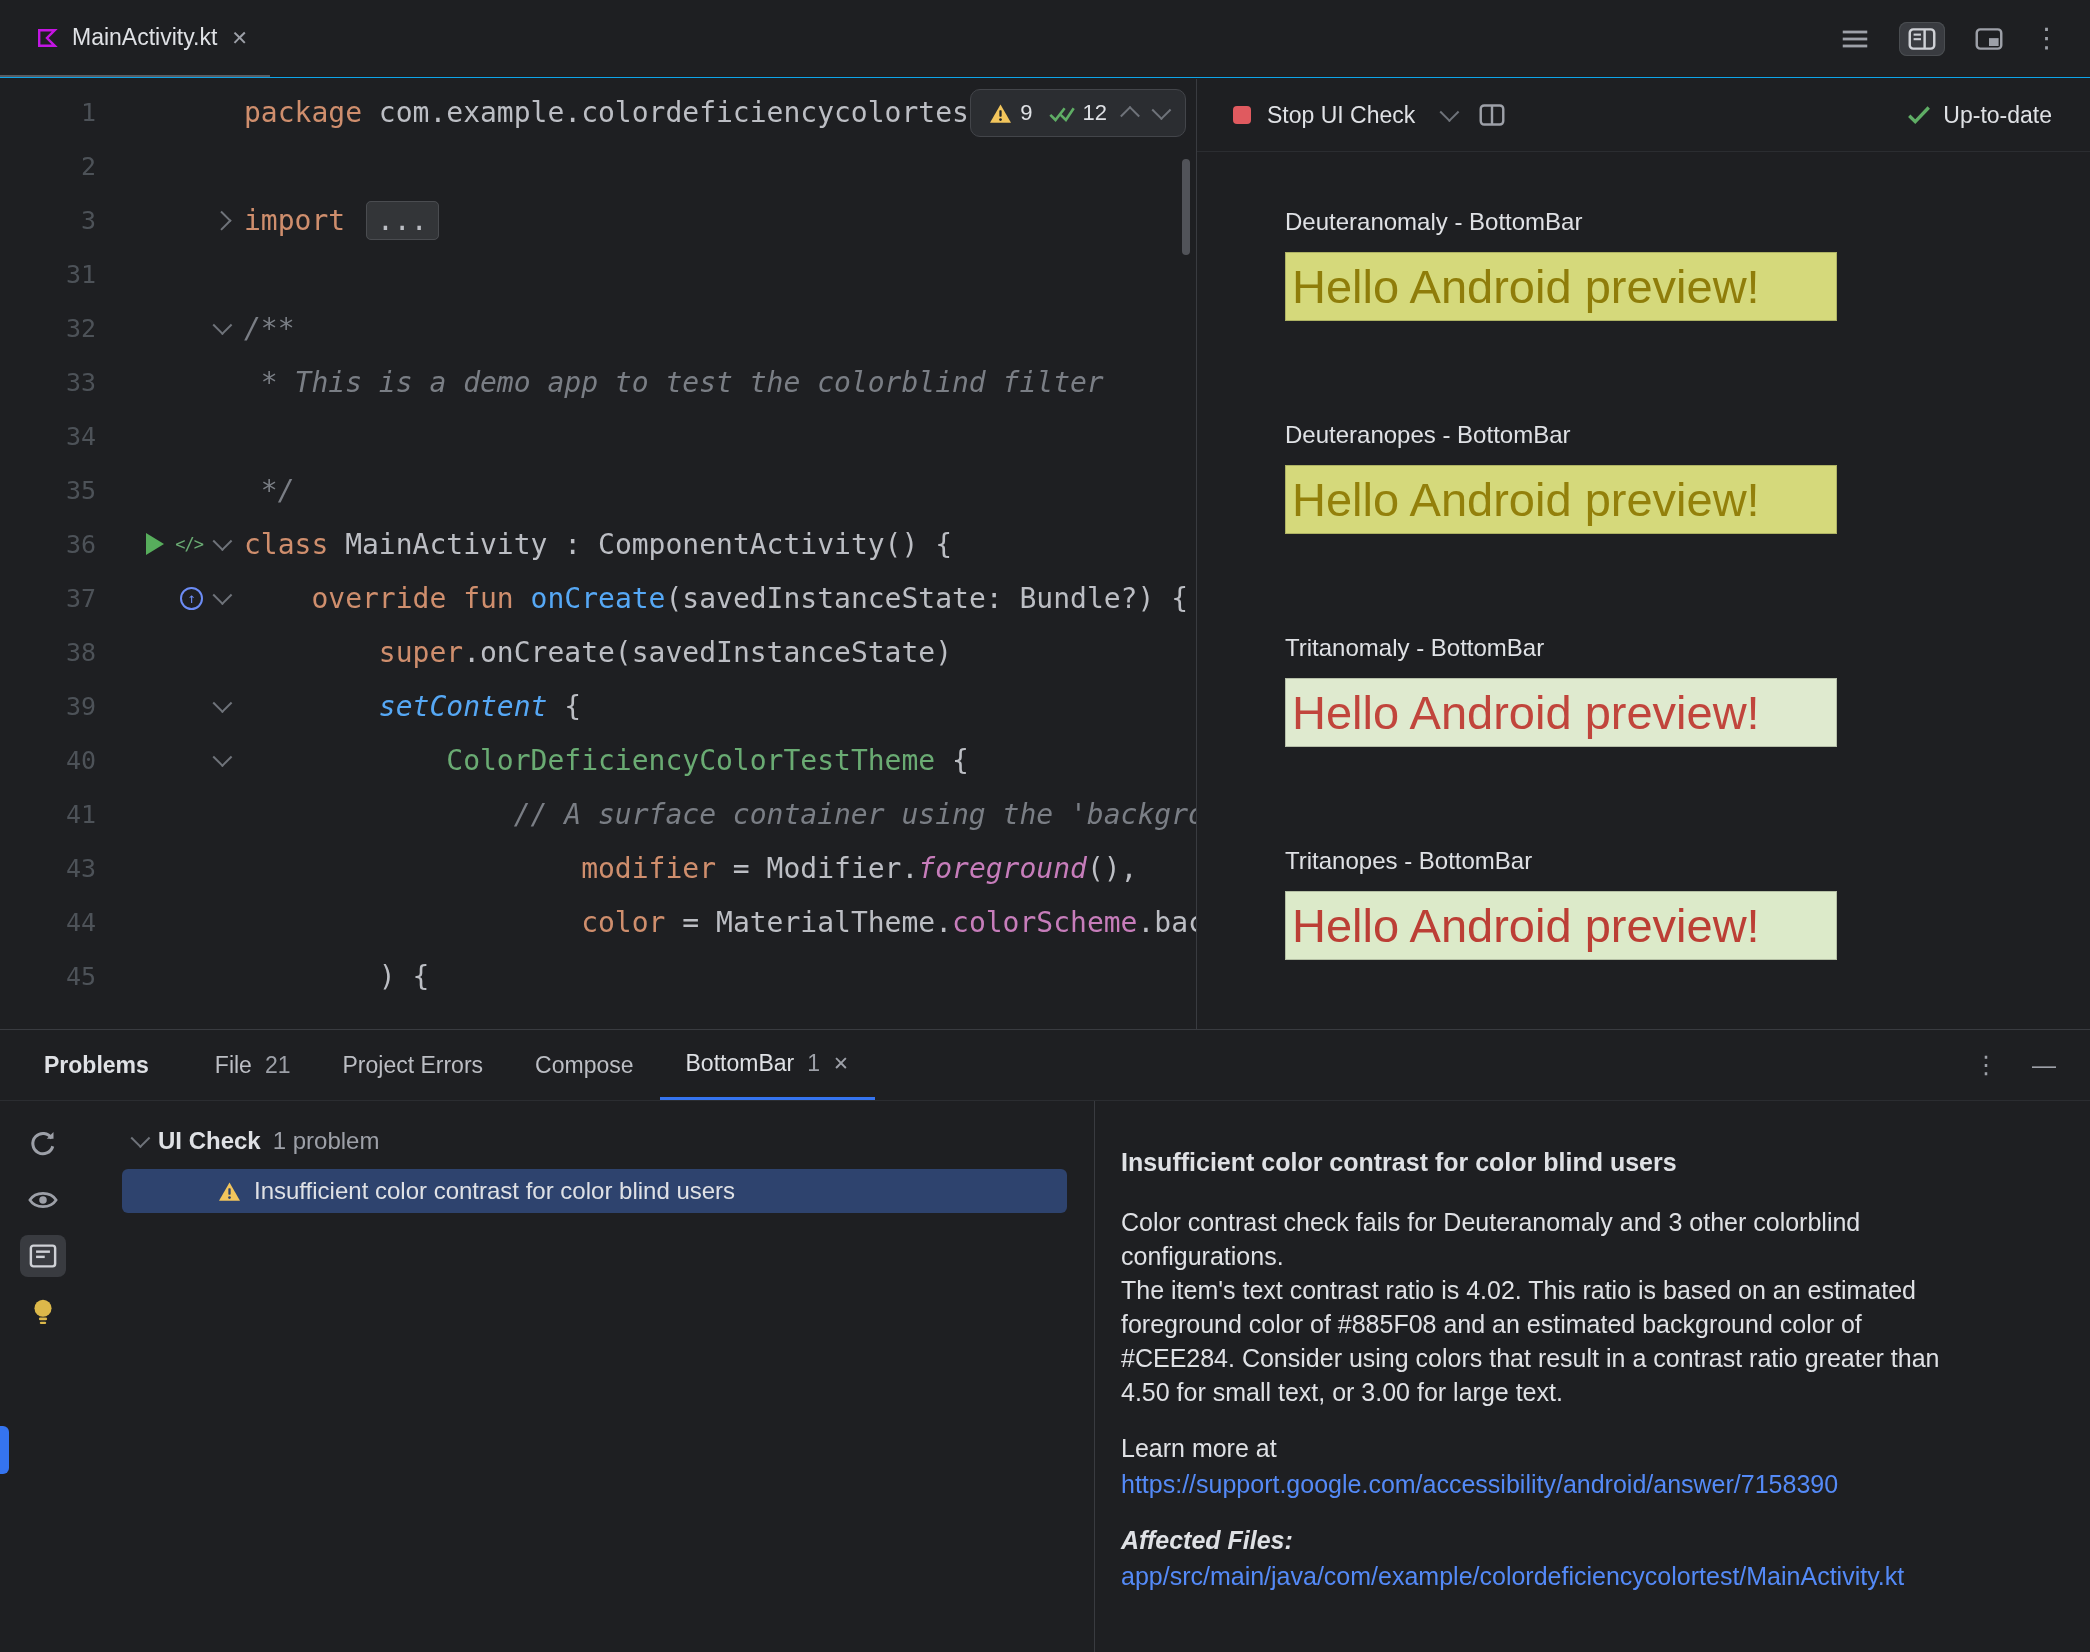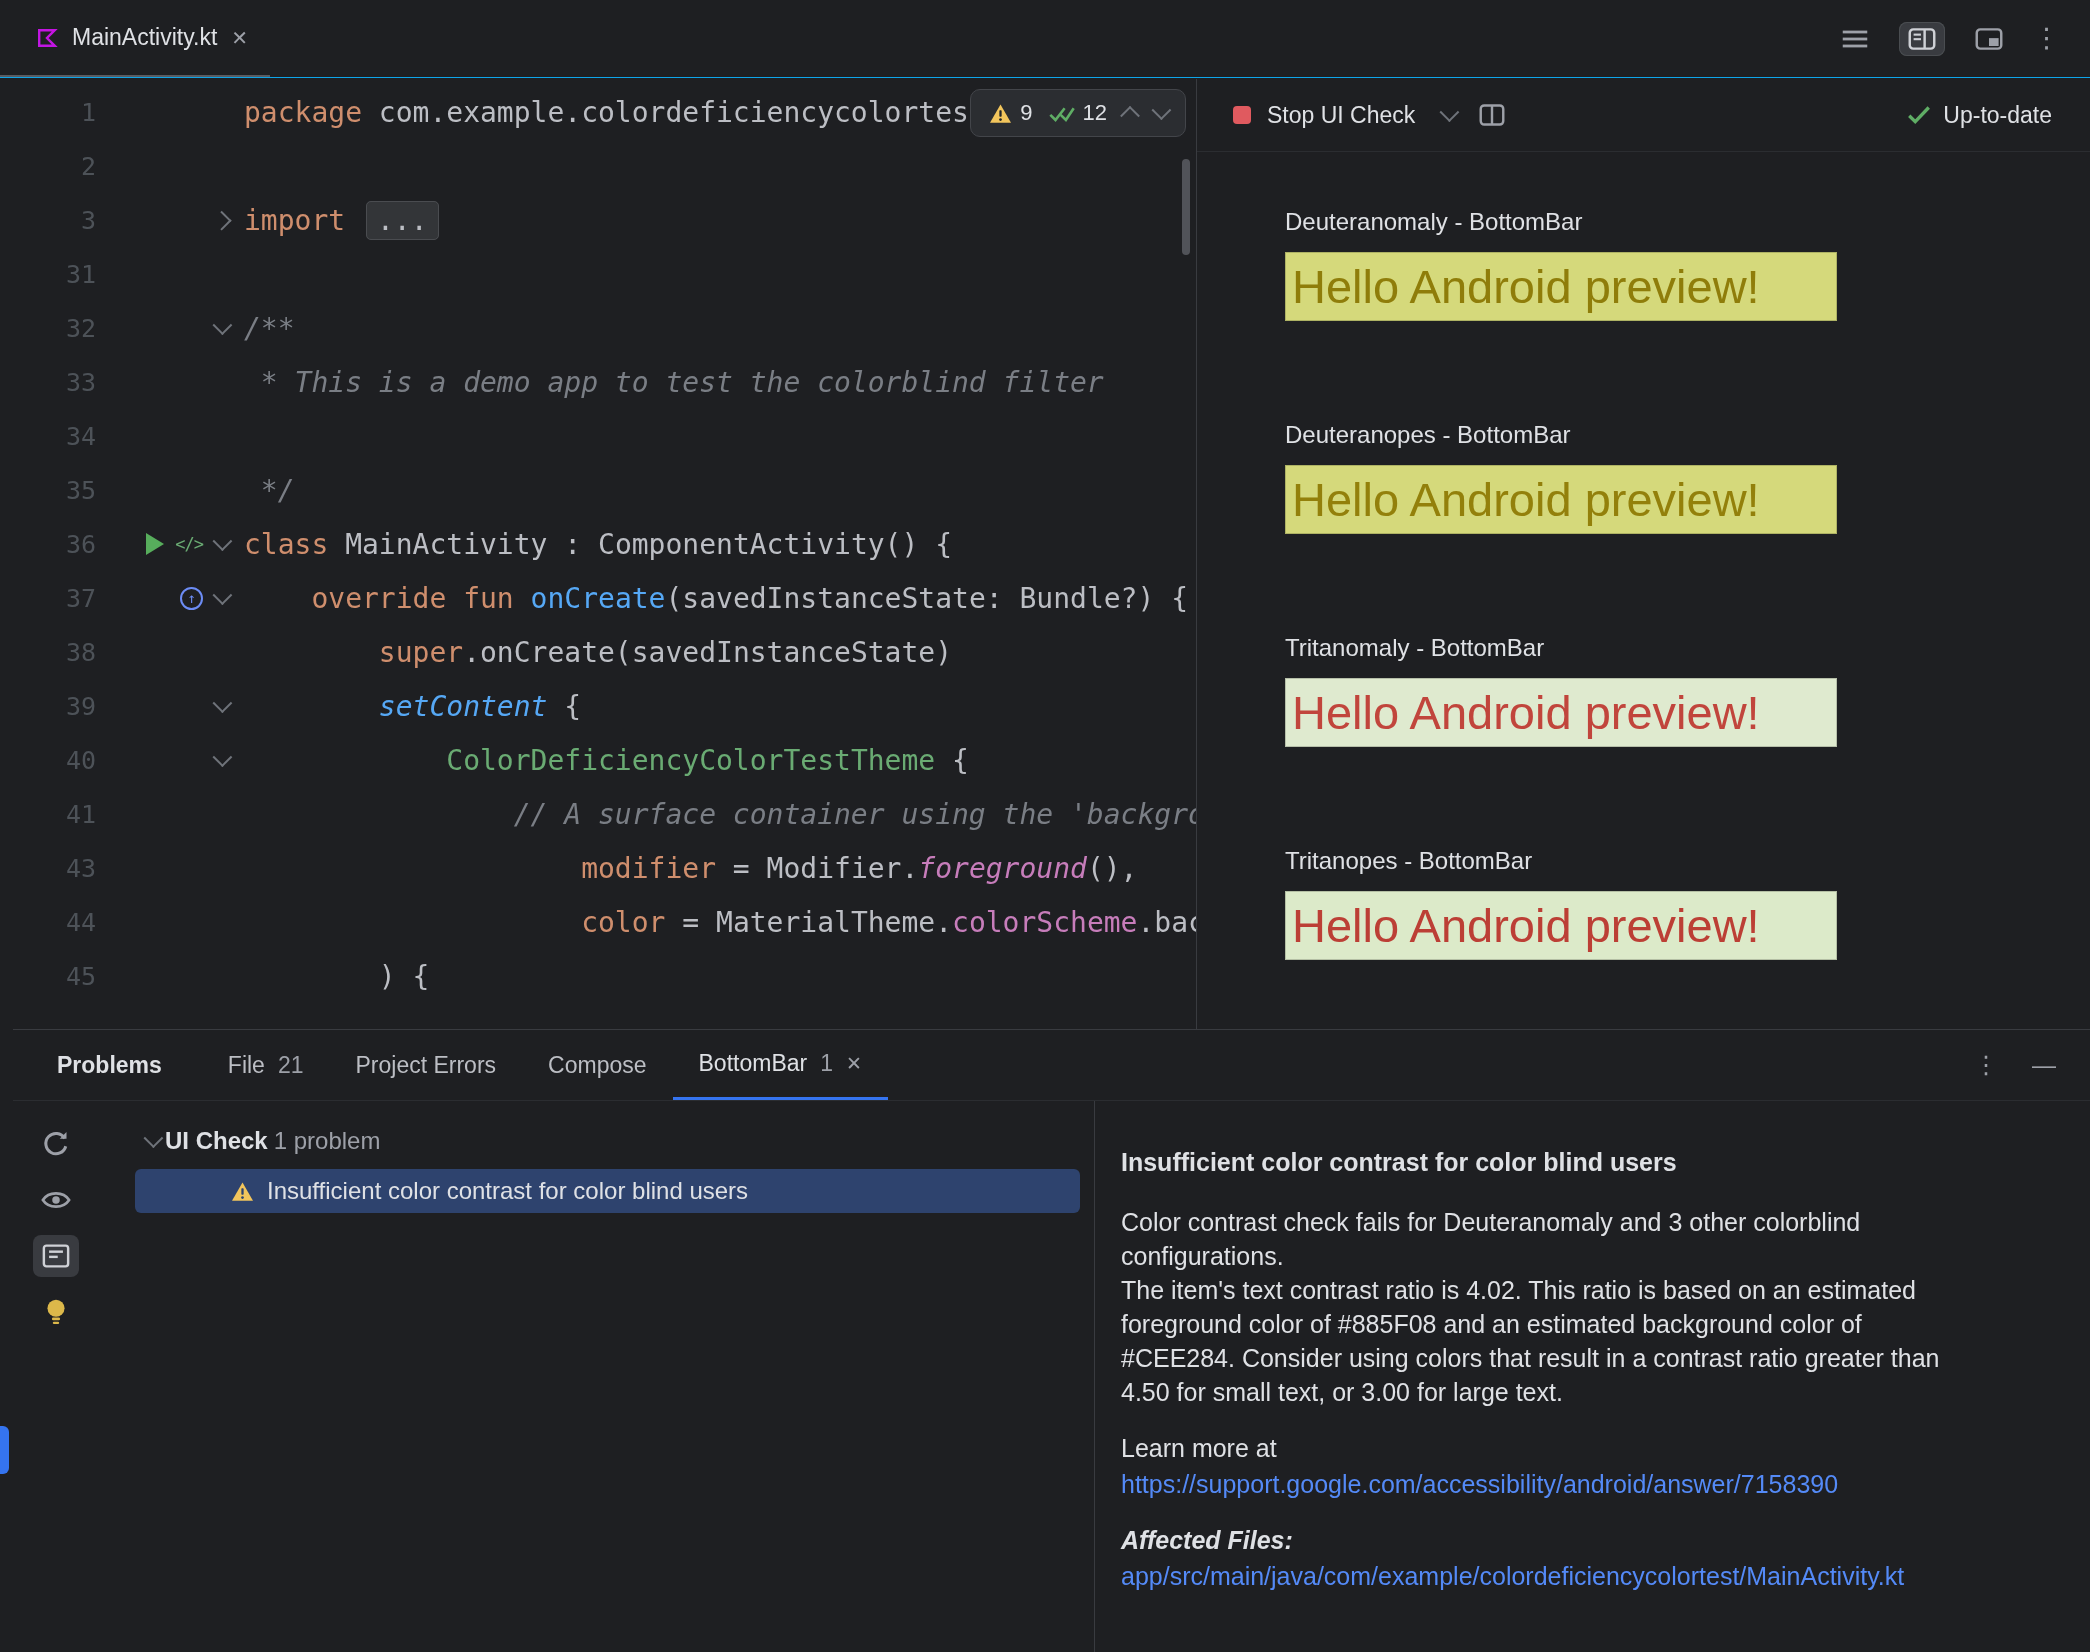--- a/index.html
+++ b/index.html
@@ -61,38 +61,38 @@
   .pheader .chev{margin-left:26px;}
   .pheader .splitic{margin-left:24px;display:flex;}
   .pheader-right{margin-left:auto;display:flex;align-items:center;gap:12px;}
   .plist{padding:56px 0 0 88px;}
   .preview-item{margin-bottom:100px;}
   .preview-label{font-size:24px;color:#dfe1e5;margin-bottom:16px;}
   .preview-box{width:552px;height:69px;display:flex;align-items:center;padding-left:6px;font-size:47px;
                white-space:nowrap;border:1px solid rgba(0,0,0,.18);box-sizing:border-box;overflow:hidden;}
 
   
-  .bottom{position:absolute;left:13px;right:0;top:1029px;height:623px;border-top:1px solid #393b40;box-sizing:content-box;background:#1e1f22;}
+  .bottom{position:absolute;left:0;right:0;top:1029px;height:623px;border-top:1px solid #393b40;box-sizing:content-box;background:#1e1f22;}
   .btabs{height:71px;display:flex;align-items:center;padding-left:44px;border-bottom:1px solid #2b2d31;
          font-size:23px;box-sizing:border-box;}
   .tool-title{font-weight:bold;margin-right:40px;color:#dfe1e5;}
   .btab{display:flex;align-items:center;height:100%;padding:0 26px;color:#bcbec4;gap:13px;box-sizing:border-box;}
   .btab.active{color:#dfe1e5;border-bottom:3px solid #3574f0;}
   .count{color:#9da0a8;}
   .tclose{color:#9da0a8;font-size:19px;}
   .btabs-right{margin-left:auto;display:flex;gap:34px;align-items:center;padding-right:36px;color:#9da0a8;font-size:24px;}
   .minim{font-size:24px;letter-spacing:-2px;}
 
   .bcontent{display:flex;height:551px;}
   .strip{width:86px;flex:none;display:flex;flex-direction:column;align-items:center;padding-top:22px;gap:14px;}
   .sicon{width:46px;height:42px;display:flex;align-items:center;justify-content:center;}
   .sicon.sel{background:#393b40;border-radius:8px;}
 
   .tree{flex:1;padding-top:20px;min-width:0;}
-  .tree-head{display:flex;align-items:center;gap:6px;padding-left:46px;height:40px;font-size:24px;}
+  .tree-head{display:flex;align-items:center;gap:12px;padding-left:46px;height:40px;font-size:24px;}
   .tgroup{font-weight:bold;}
   .tcount{color:#9da0a8;}
   .prow{margin:8px 0 0 36px;width:945px;height:44px;background:#2e436e;border-radius:6px;display:flex;
         align-items:center;gap:13px;padding-left:96px;box-sizing:border-box;font-size:24px;color:#dfe1e5;}
 
   .detail{width:996px;flex:none;border-left:1px solid #393b40;padding:44px 60px 0 26px;box-sizing:border-box;
           font-size:25px;line-height:34px;color:#dfe1e5;}
   .dtitle{font-weight:bold;margin-bottom:26px;}
   .dp{white-space:pre-line;margin:0;}
   .dlearn{margin-top:22px;}

